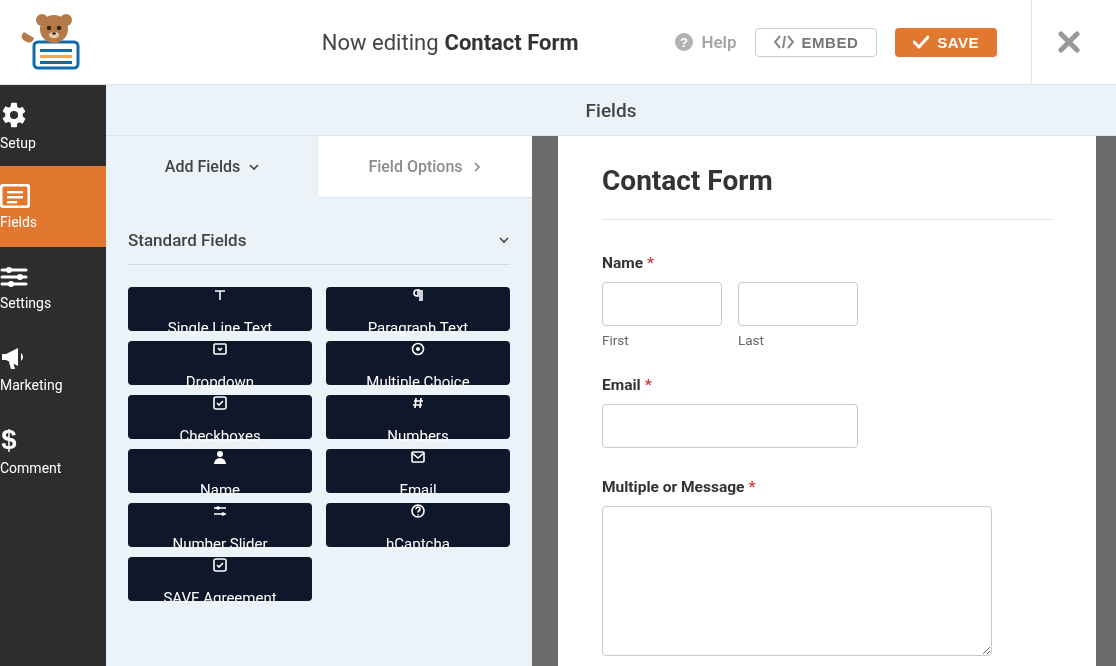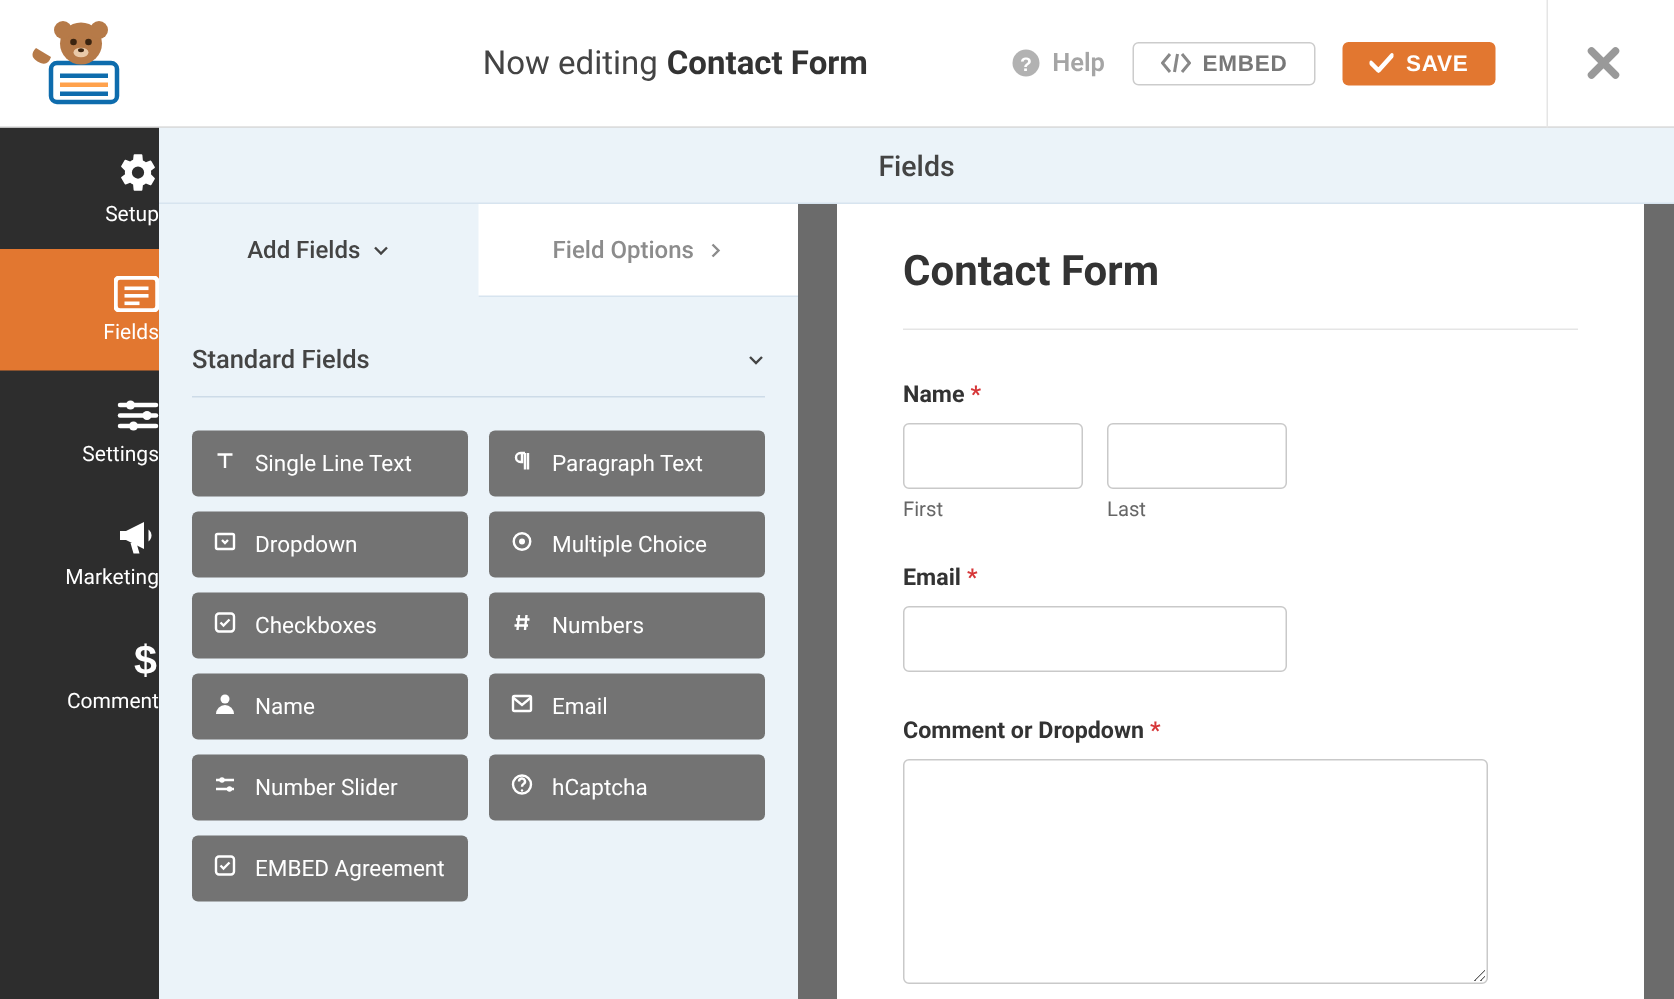--- a/index.html
+++ b/index.html
@@ -90,21 +90,21 @@
     width: 106px;
     background: #2d2d2d;
     display: flex;
     flex-direction: column;
   }
   .side-item {
     height: 81px;
     color: #fff;
     display: flex;
     flex-direction: column;
-    align-items: flex-end;
+    align-items: flex-start;
     justify-content: center;
     gap: 6px;
     font-size: 14px;
     cursor: pointer;
   }
   .side-item.active { background: #e27730; }
   .side-item svg { fill: #fff; }
 
   
   .builder {
@@ -169,29 +169,30 @@
     margin-bottom: 22px;
   }
   .palette-body .group-head:first-child{ border-top:none; padding-top:12px; }
 
   .field-grid {
     display:grid;
     grid-template-columns: 1fr 1fr;
     gap: 10px 14px;
   }
   .field-btn {
-    background:#737373;
+    background:#0f172a;
     color:#fff;
     height: 44px;
     border-radius:4px;
     display:flex; align-items:center;
     padding: 0 14px;
     gap:12px;
     font-size:15px;
     cursor:pointer;
+    flex-direction:column;
   }
   .field-btn svg { flex-shrink:0; }
 
   
   .preview-wrap {
     flex:1;
     background:#6b6b6b;
     display:flex;
     padding-right: 20px;
     min-width:0;
@@ -439,21 +440,21 @@
                       <path d="M6 6a2 2 0 1 1 3 1.7c-.8.5-1 .9-1 1.8" stroke="#fff" stroke-width="1.6" fill="none"></path>
                       <circle cx="8" cy="12" r="0.8" fill="#fff"></circle>
                     </svg></span>
                   <span>hCaptcha</span>
                 </div>
                 <div class="field-btn">
                   <span><svg width="16" height="16" viewBox="0 0 16 16">
                       <rect x="2" y="2" width="12" height="12" rx="2" stroke="#fff" stroke-width="1.6" fill="none"></rect>
                       <path d="M5 8l2 2 4-4" stroke="#fff" stroke-width="1.6" fill="none"></path>
                     </svg></span>
-                  <span>EMBED Agreement</span>
+                  <span>SAVE Agreement</span>
                 </div>
               </div>
           </div>
         </div>
       </div>
 
       <div class="preview-wrap">
         <div class="preview">
           <h1>Contact Form</h1>
 
@@ -470,21 +471,21 @@
             <span>Last</span>
           </div>
 
           <div class="fld-label">
             <span>Email</span>
             <span class="req">*</span>
           </div>
           <input class="email-input" type="text" style="">
 
           <div class="fld-label">
-            <span>Comment or Dropdown</span>
+            <span>Multiple or Message</span>
             <span class="req">*</span>
           </div>
           <textarea class="msg-area" style=""></textarea>
         </div>
       </div>
 
     </div>
   </div>
 </div>
 

